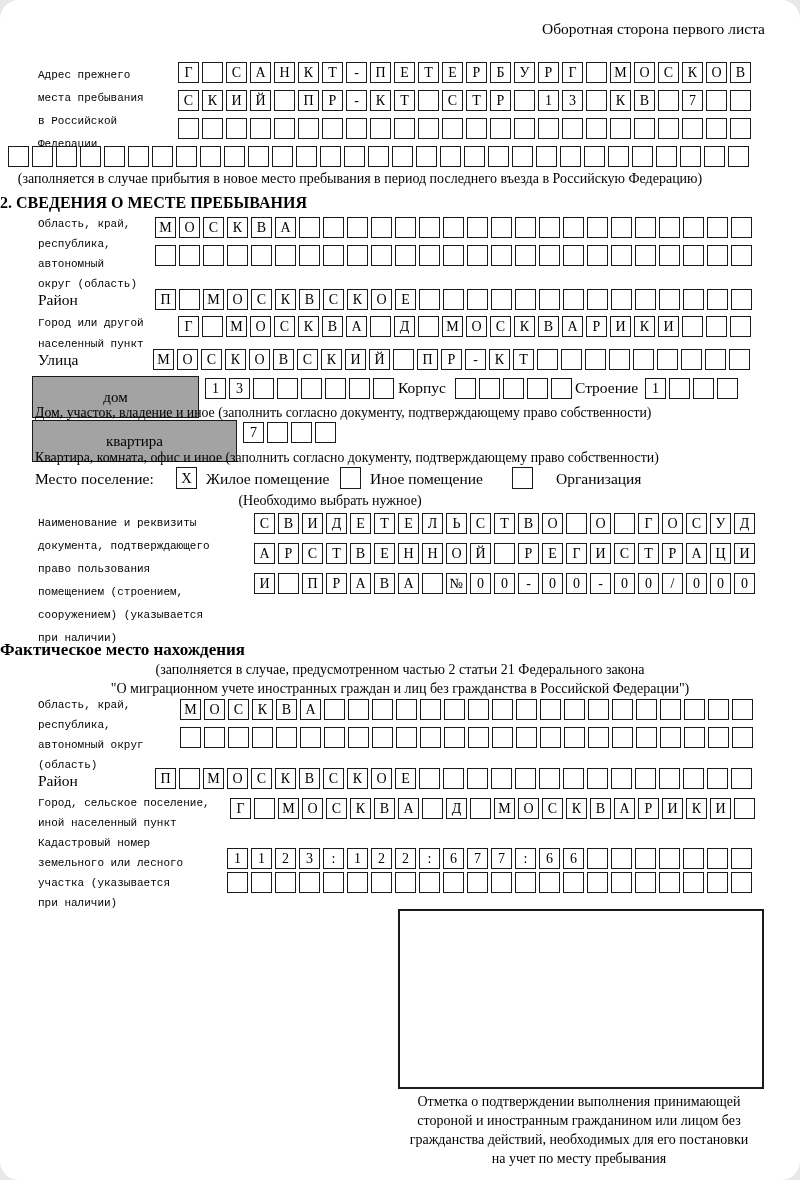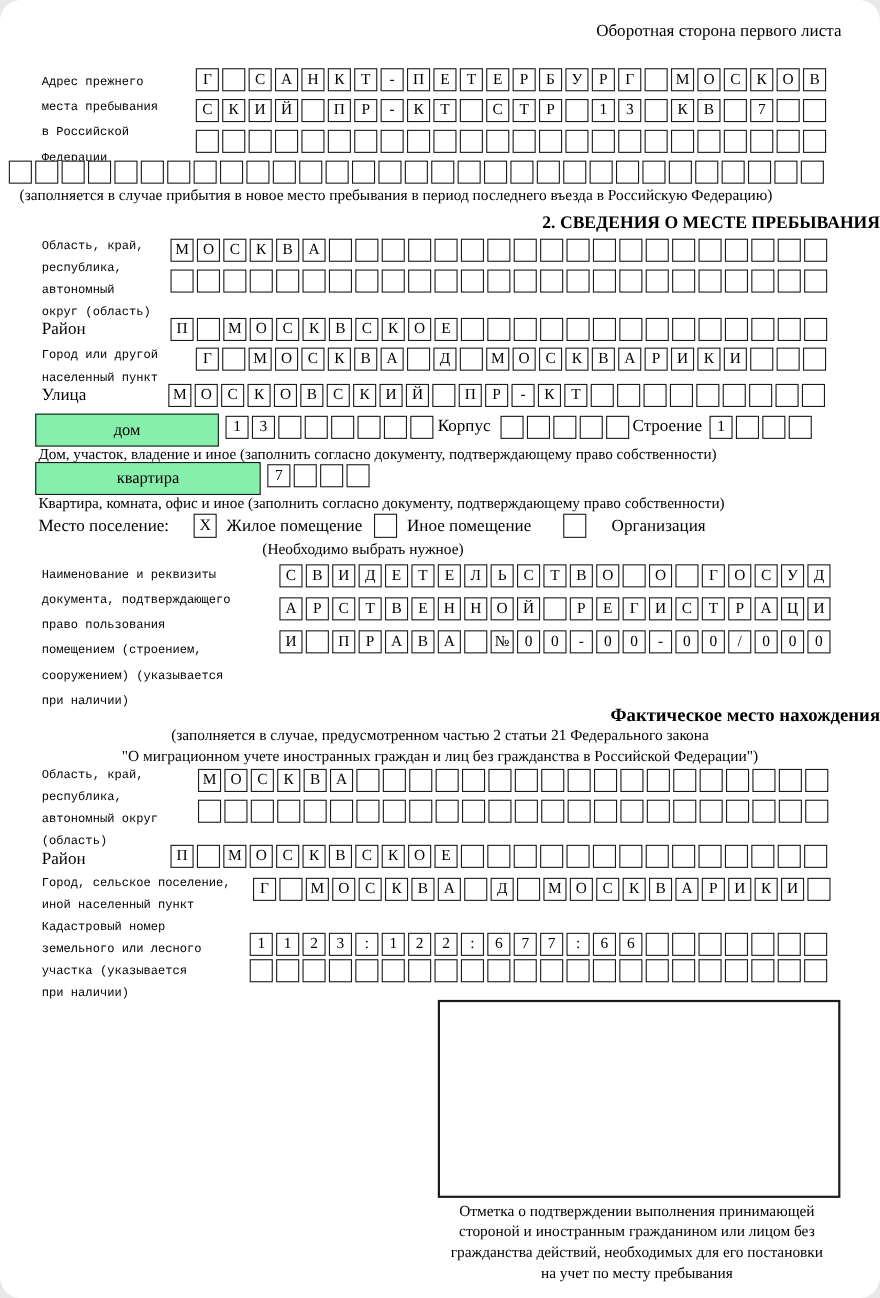--- a/index.html
+++ b/index.html
@@ -4,35 +4,35 @@
 <style>
   html,body{margin:0;padding:0;background:#e8e8e8;}
   .page{
     position:relative;width:800px;height:1180px;margin:0 auto;
     background:#ffffff;color:#000;
     font-family:"Liberation Serif","DejaVu Serif",serif;
     overflow:hidden;
     border-radius:19px;
   }
   .hdr{position:absolute;font-size:15.5px;text-align:right;}
-  .title{position:absolute;left:0;width:800px;text-align:right;font-weight:bold;font-size:16px;}
+  .title{position:absolute;left:0;width:800px;text-align:left;font-weight:bold;font-size:16px;}
   .lbl{position:absolute;font-size:11px;line-height:20px;white-space:pre-line;font-family:Liberation Mono, monospace;}
   .inl{position:absolute;font-size:15.5px;white-space:nowrap;}
   .note{position:absolute;font-size:14px;text-align:center;}
   .cap{position:absolute;font-size:13.8px;white-space:nowrap;}
   .cellrow{position:absolute;display:flex;gap:3px;}
   .cell{
     width:21px;height:21px;box-sizing:border-box;flex:0 0 21px;
     border:1.5px solid #1a1a1a;background:#fff;
     display:flex;align-items:center;justify-content:center;
     font-size:14px;line-height:1;
   }
   .widebox{
-    position:absolute;height:30px;box-sizing:border-box;
-    border:1.5px solid #1a1a1a;background:#86efac;
+    position:absolute;height:42px;box-sizing:border-box;
+    border:1.5px solid #1a1a1a;background:#a3a3a3;
     display:flex;align-items:center;justify-content:center;font-size:15px;
   }
   .checkbox{
     position:absolute;width:21px;height:22px;box-sizing:border-box;
     border:1.5px solid #1a1a1a;background:#fff;
     display:flex;align-items:center;justify-content:center;font-size:14.5px;
   }
   .bigbox{position:absolute;border:2px solid #1a1a1a;background:#fff;}
   .footer{position:absolute;font-size:14px;text-align:center;line-height:19px;white-space:pre-line;}
 </style>

